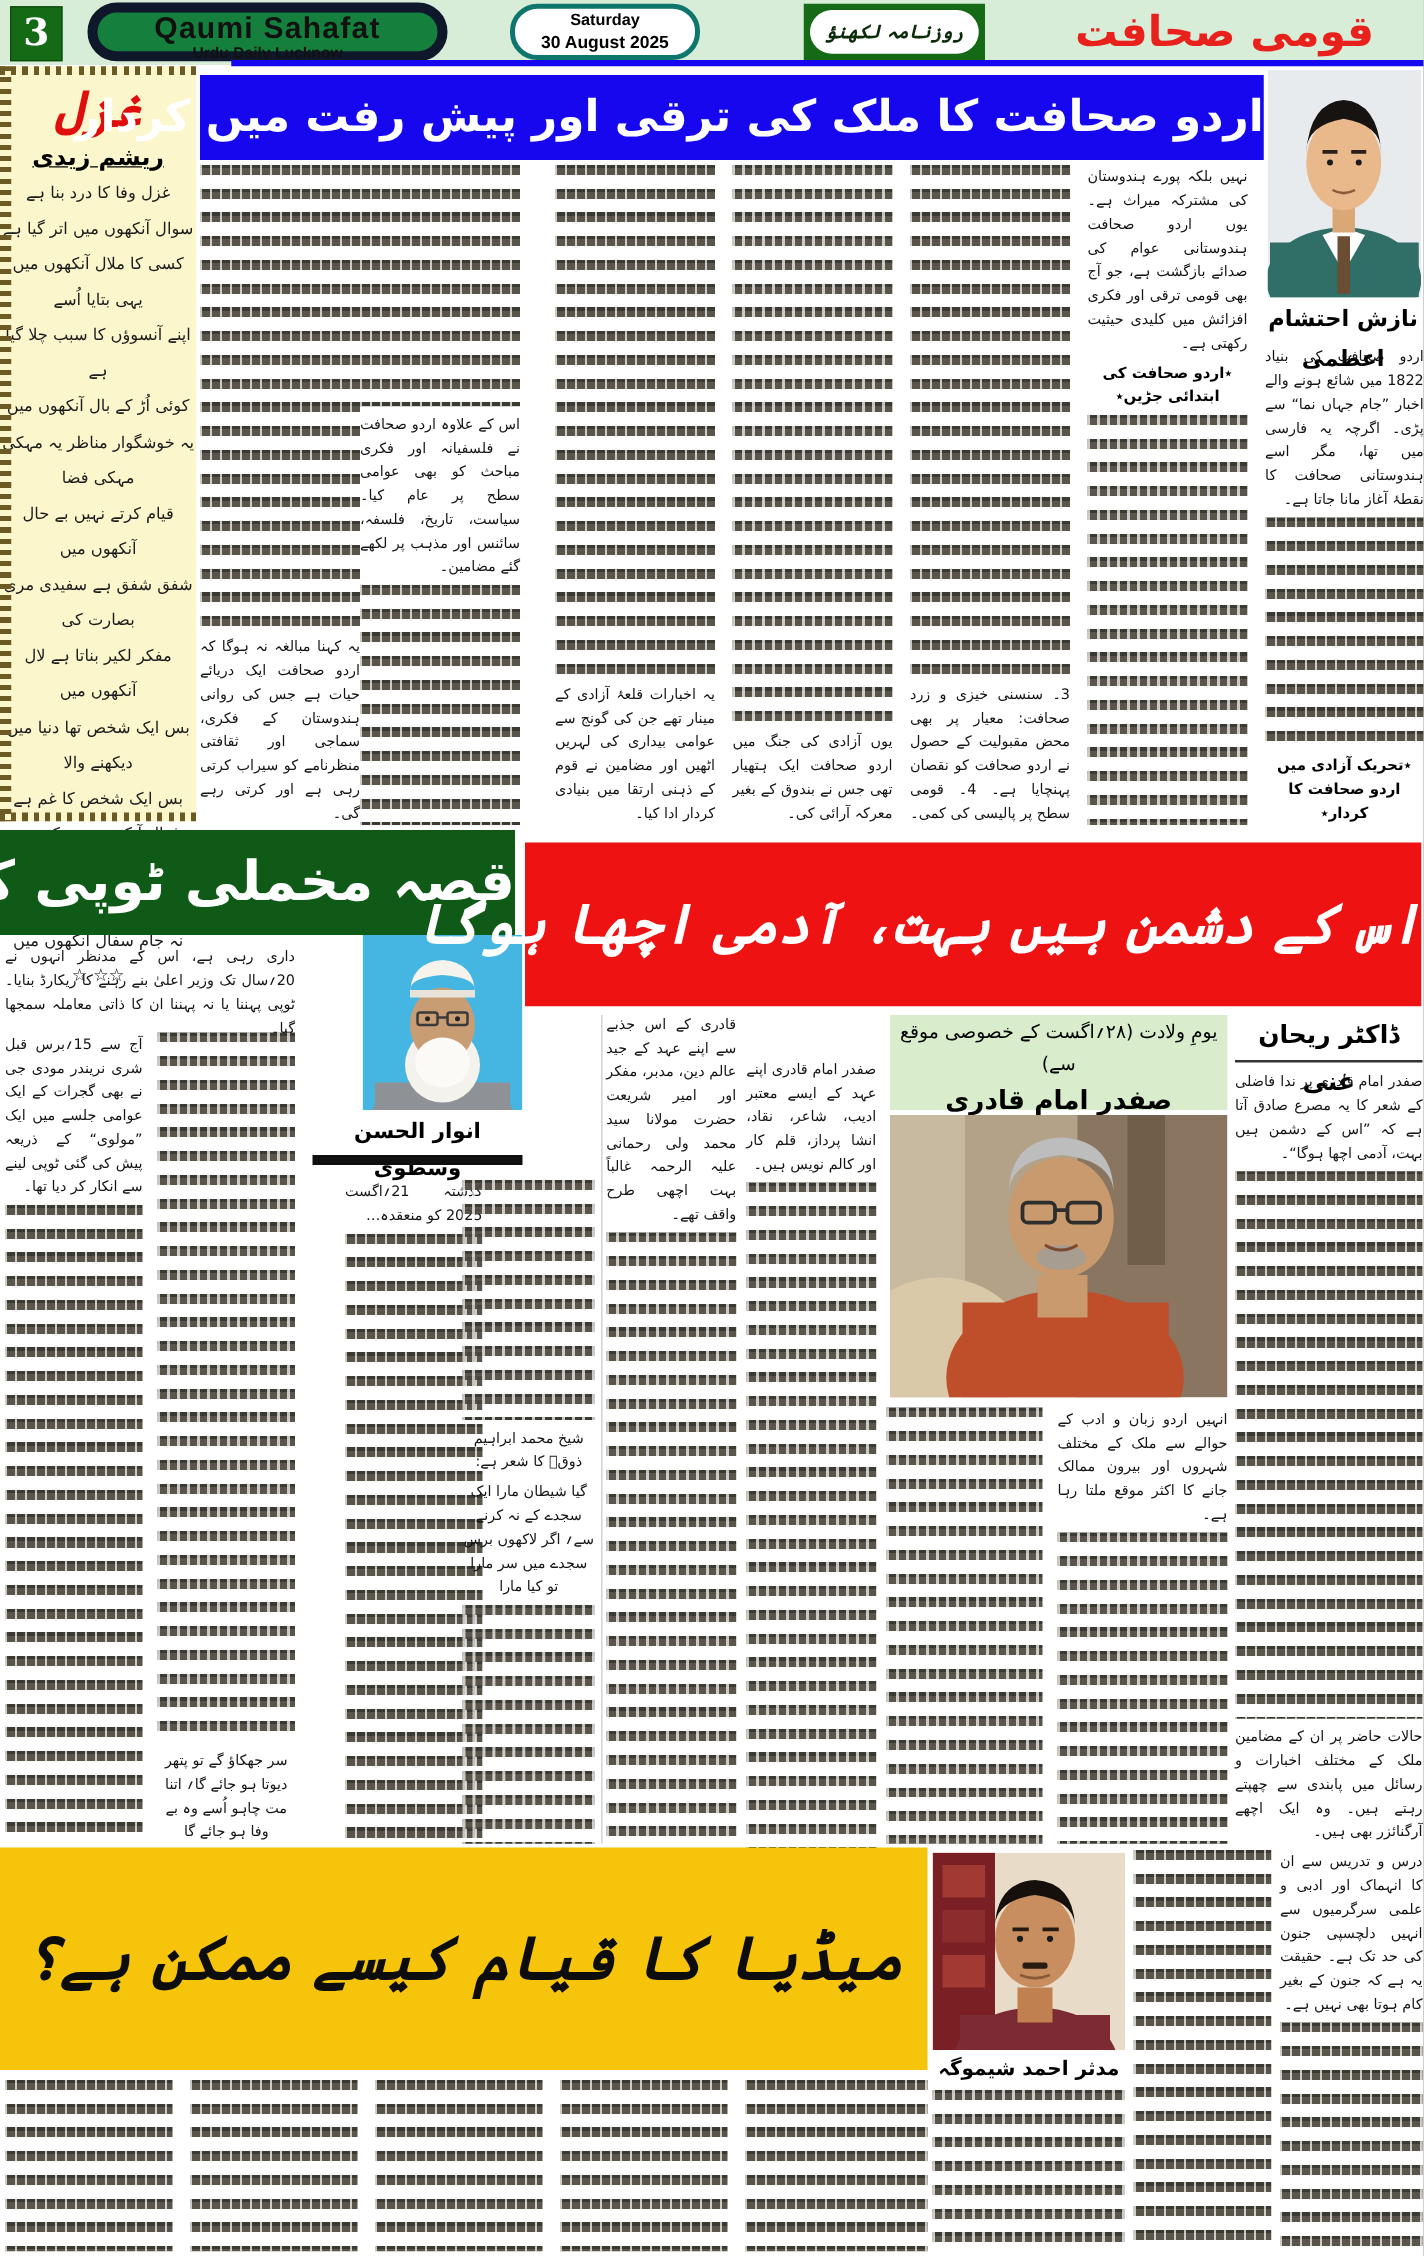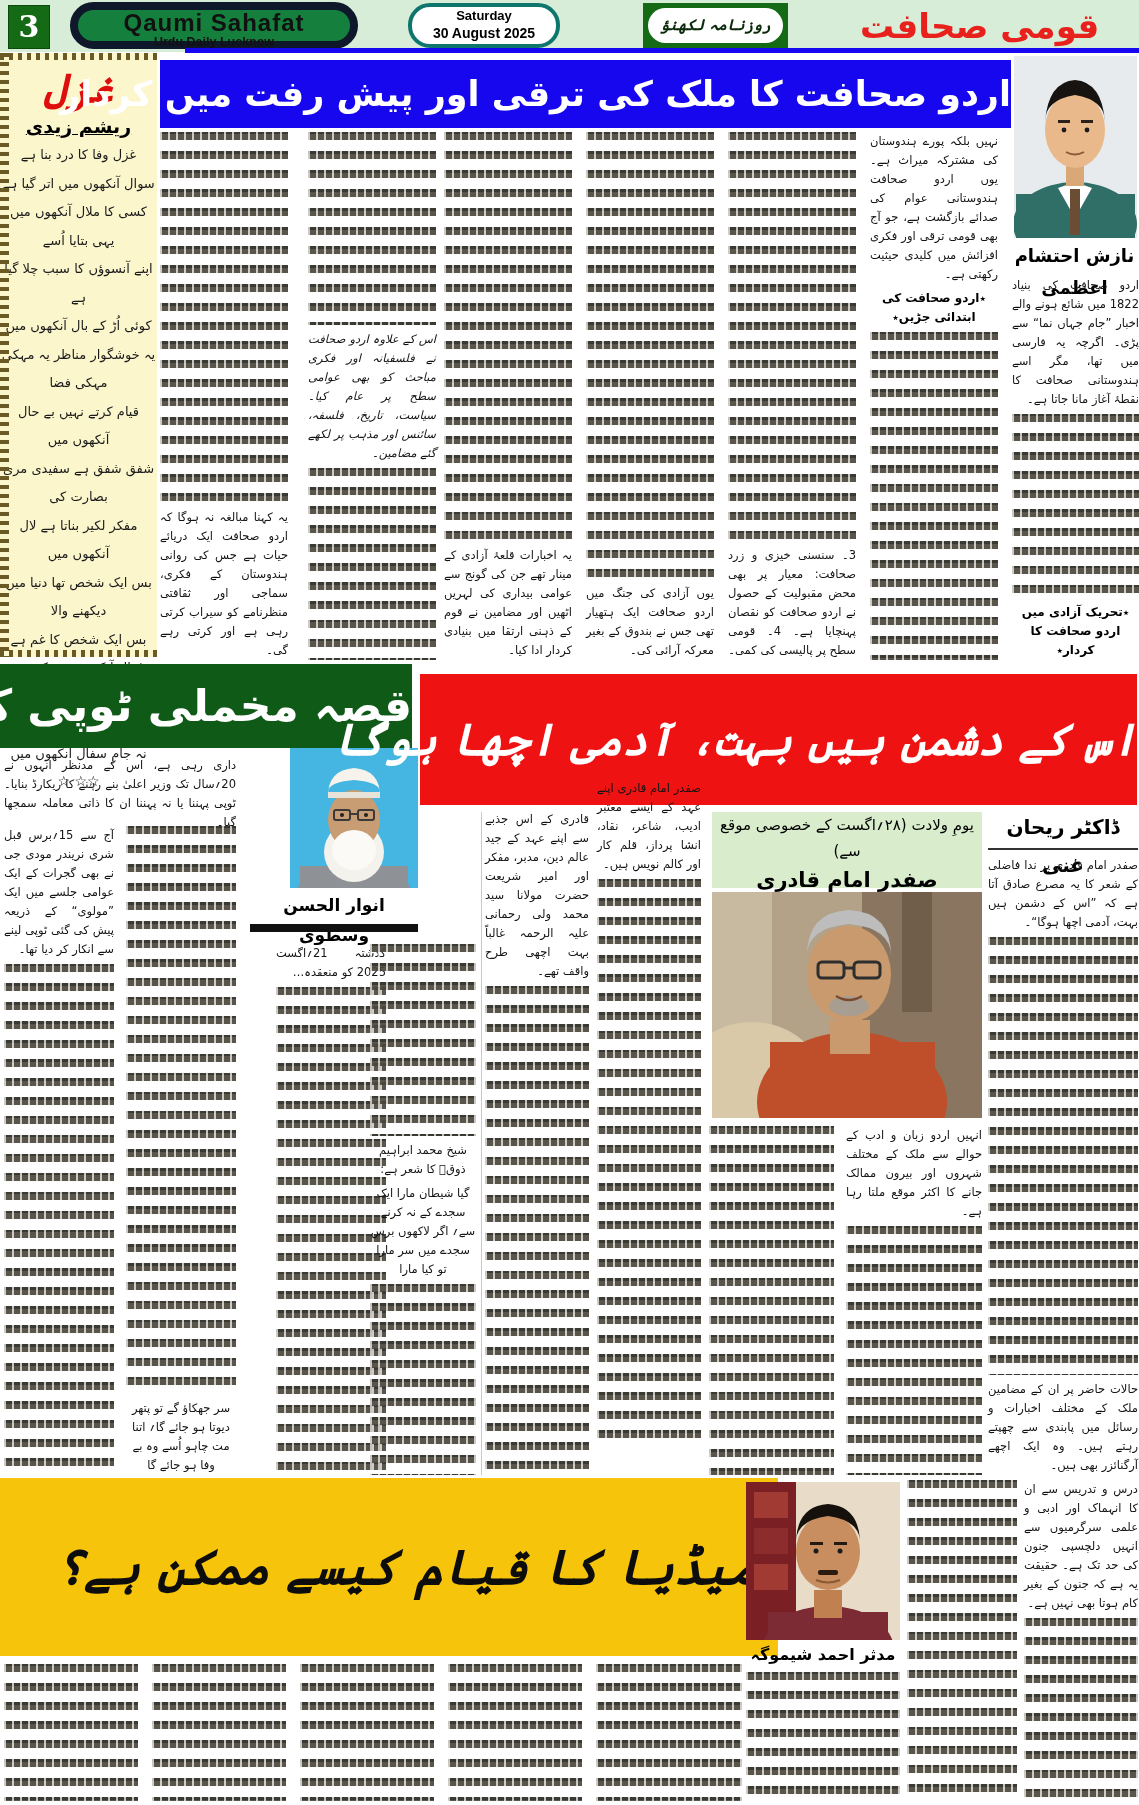--- a/index.html
+++ b/index.html
@@ -41,21 +41,21 @@
   .gz-end{text-align:center;font:14px/26px "DejaVu Sans",sans-serif;}
 
   
   .h-blue{left:160px;top:60px;width:851px;height:68px;background:#1607ee;color:#fff;
           font:bold 35px/68px "DejaVu Sans",sans-serif;text-align:center;white-space:nowrap;}
   .h-green{left:0;top:664px;width:412px;height:84px;background:#0f5a17;color:#fff;
            font:bold 44px/84px "DejaVu Sans",sans-serif;text-align:center;white-space:nowrap;}
   .h-red{left:420px;top:674px;width:717px;height:131px;background:#ee1212;color:#fff;
          font:bold italic 44px/131px "DejaVu Sans",sans-serif;white-space:nowrap;}
   .h-yellow{left:0;top:1478px;width:742px;height:178px;background:#f6c50b;color:#0d0d0d;
-            font:bold italic 48px/178px "DejaVu Sans",sans-serif;text-align:center;white-space:nowrap;padding-left:36px;}
+            font:bold italic 48px/178px "DejaVu Sans",sans-serif;text-align:center;white-space:nowrap;}
 
   
   .col{position:absolute;display:flex;flex-direction:column;gap:5px;}
   .snip{font-size:11.5px;line-height:19px;text-align:justify;color:#141414;direction:rtl;}
   .snip.center{text-align:center;}
   .subhead{font:bold 12px/19px "DejaVu Sans",sans-serif;text-align:center;direction:rtl;color:#000;}
   .fill{flex:1 1 auto;min-height:16px;opacity:.92;
     background-image:
       repeating-linear-gradient(90deg,rgba(255,255,255,.7) 0 2px,rgba(255,255,255,0) 2px 8px),
       repeating-linear-gradient(180deg,#2a2a22 0 2.5px,#4c473c 2.5px 8px,rgba(0,0,0,0) 8px 19px);}
@@ -141,21 +141,21 @@
       <circle cx="73" cy="74" r="2.4" fill="#1c1c1c"></circle>
       <path d="M52,96 Q61,101 70,96" stroke="#8a5a3a" stroke-width="2" fill="none"></path>
     </svg>
   </div>
   <div class="abs authname">نازش احتشام اعظمی</div>
 
   <div class="col" style="left:160px;top:132px;width:128px;height:528px;">
     <div class="fill"></div>
     <div class="snip">یہ کہنا مبالغہ نہ ہوگا کہ اردو صحافت ایک دریائے حیات ہے جس کی روانی ہندوستان کے فکری، سماجی اور ثقافتی منظرنامے کو سیراب کرتی رہی ہے اور کرتی رہے گی۔</div>
   </div>
-  <div class="col" style="left:308px;top:132px;width:128px;height:528px;font-style:italic;">
+  <div class="col" style="left:288px;top:132px;width:128px;height:528px;">
     <div class="fill"></div>
     <div class="snip">اس کے علاوہ اردو صحافت نے فلسفیانہ اور فکری مباحث کو بھی عوامی سطح پر عام کیا۔ سیاست، تاریخ، فلسفہ، سائنس اور مذہب پر لکھے گئے مضامین۔</div>
     <div class="fill"></div>
   </div>
   <div class="col" style="left:444px;top:132px;width:128px;height:528px;">
     <div class="fill"></div>
     <div class="snip">یہ اخبارات قلعۂ آزادی کے مینار تھے جن کی گونج سے عوامی بیداری کی لہریں اٹھیں اور مضامین نے قوم کے ذہنی ارتقا میں بنیادی کردار ادا کیا۔</div>
   </div>
   <div class="col" style="left:586px;top:132px;width:128px;height:528px;">
     <div class="fill"></div>
@@ -256,21 +256,21 @@
       <line x1="132" y1="76" x2="142" y2="76" stroke="#2e2e2e" stroke-width="3"></line>
       <ellipse cx="137" cy="114" rx="20" ry="10" fill="#a79d90"></ellipse>
       <path d="M124,104 Q137,112 150,104" stroke="#7a4a2e" stroke-width="2.5" fill="none"></path>
     </svg>
   </div>
 
   <div class="col" style="left:485px;top:810px;width:104px;height:665px;">
     <div class="snip">قادری کے اس جذبے سے اپنے عہد کے جید عالم دین، مدبر، مفکر اور امیر شریعت حضرت مولانا سید محمد ولی رحمانی علیہ الرحمہ غالباً بہت اچھی طرح واقف تھے۔</div>
     <div class="fill"></div>
   </div>
-  <div class="col" style="left:597px;top:779px;width:104px;height:665px;">
+  <div class="col" style="left:597px;top:846px;width:104px;height:665px;">
     <div class="snip">صفدر امام قادری اپنے عہد کے ایسے معتبر ادیب، شاعر، نقاد، انشا پرداز، قلم کار اور کالم نویس ہیں۔</div>
     <div class="fill"></div>
   </div>
   <div class="col" style="left:709px;top:1126px;width:125px;height:349px;">
     <div class="fill"></div>
   </div>
   <div class="col" style="left:846px;top:1126px;width:136px;height:349px;">
     <div class="snip">انہیں اردو زبان و ادب کے حوالے سے ملک کے مختلف شہروں اور بیرون ممالک جانے کا اکثر موقع ملتا رہا ہے۔</div>
     <div class="fill"></div>
   </div>

